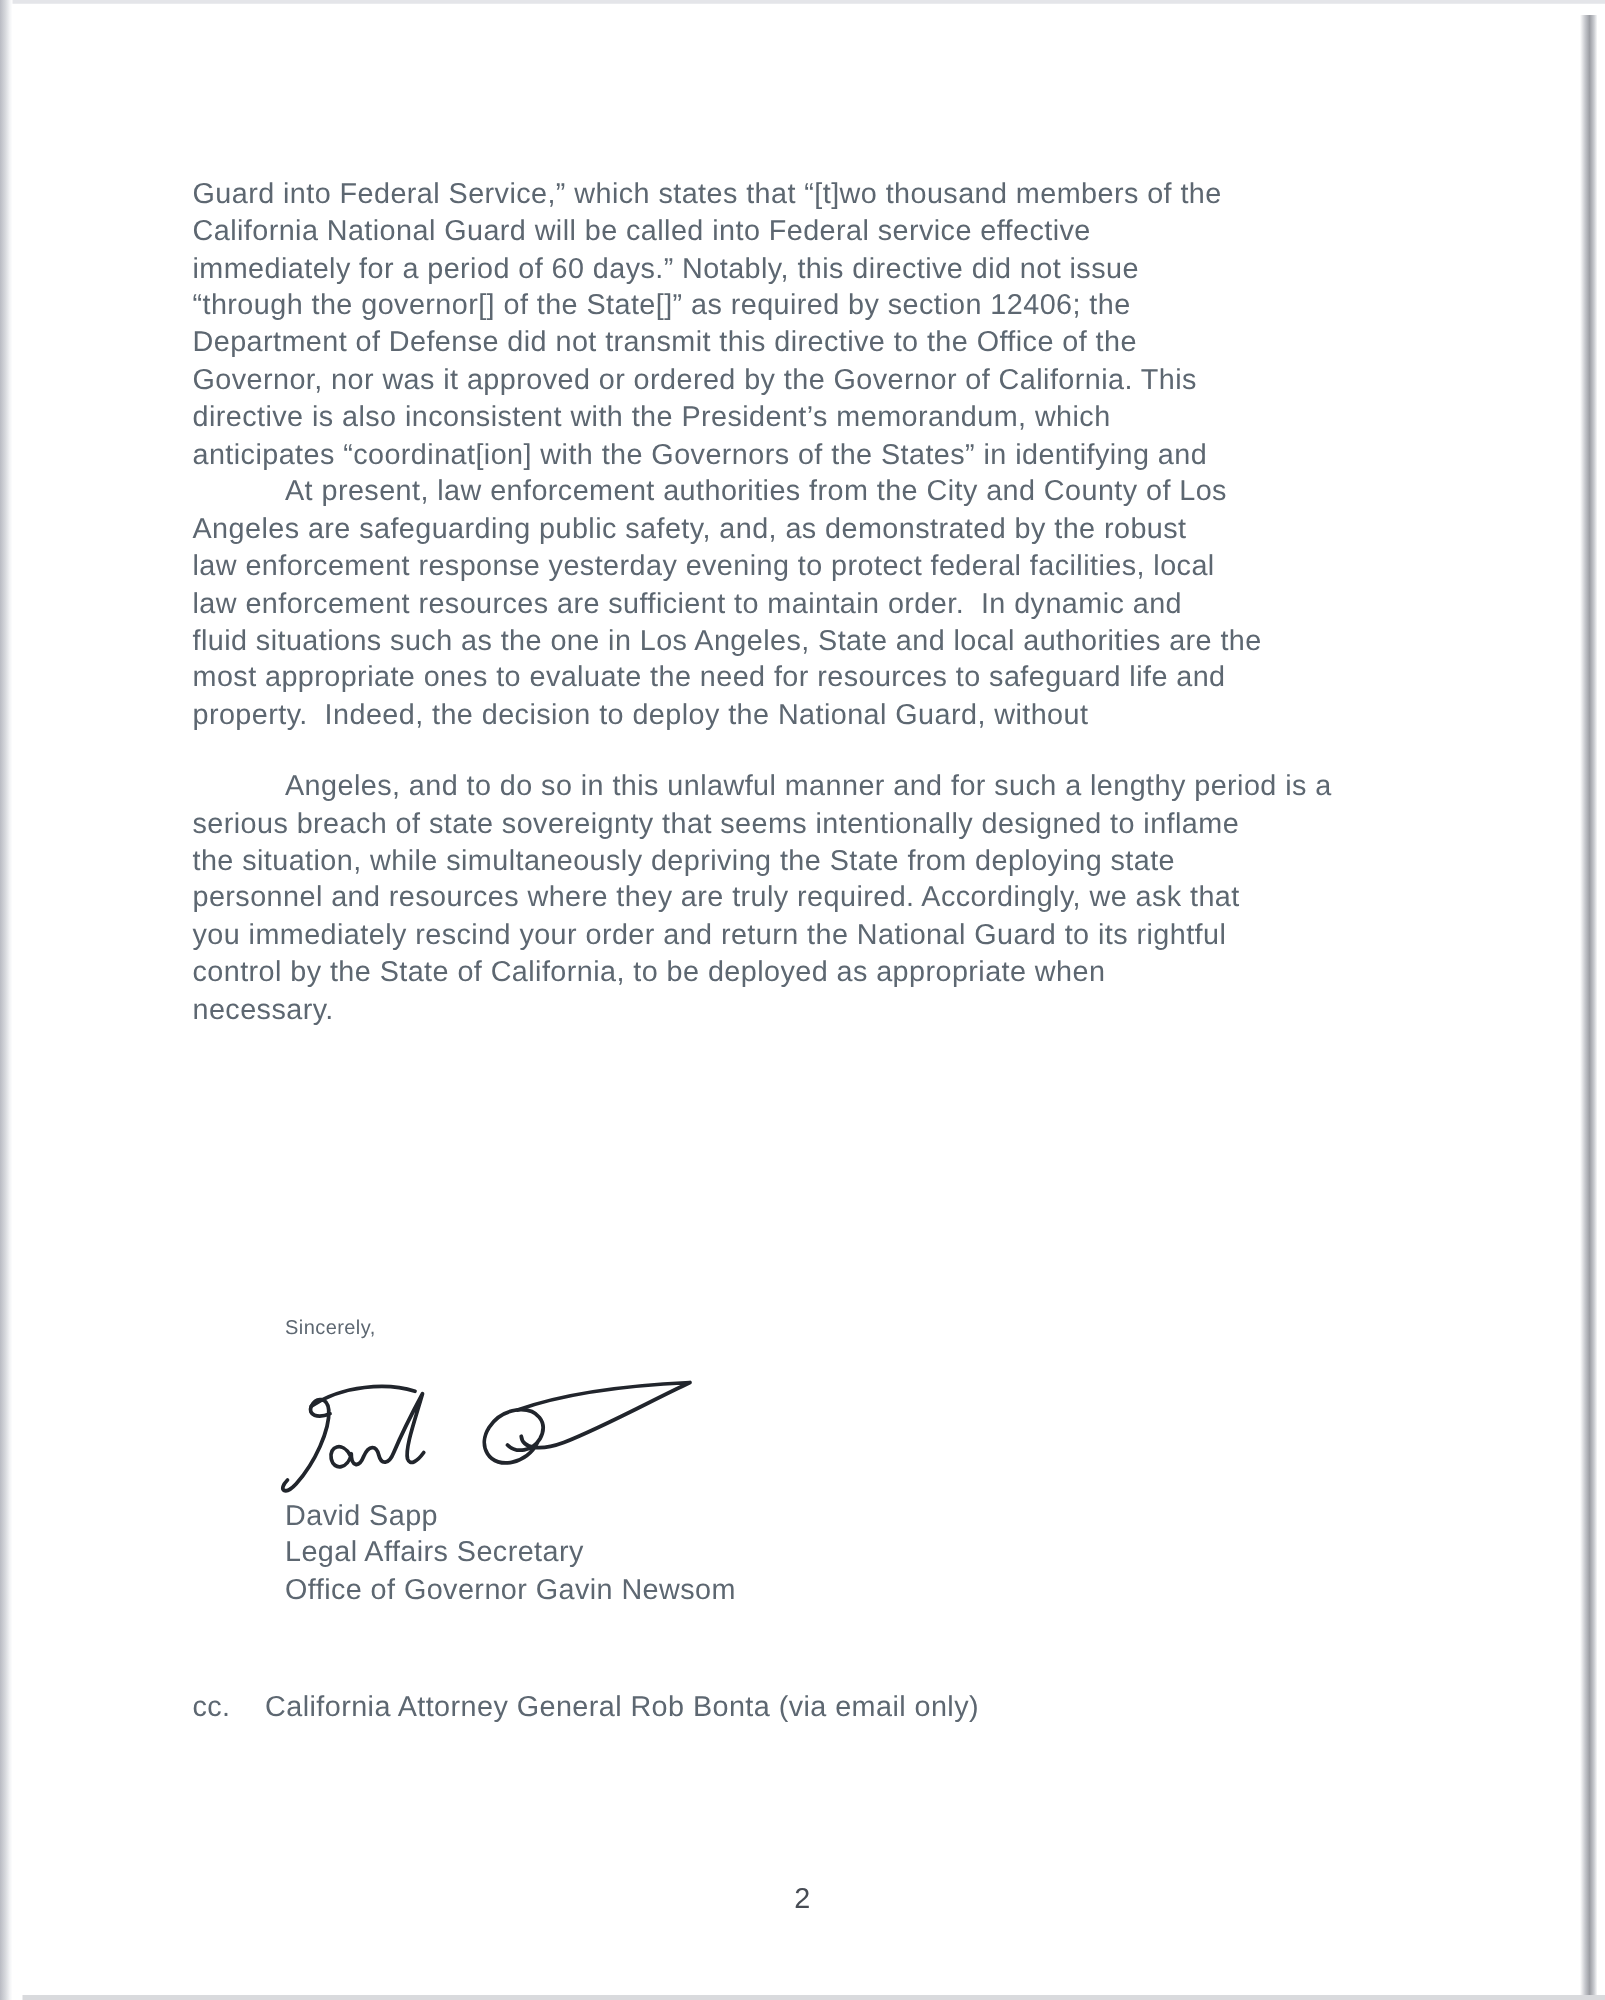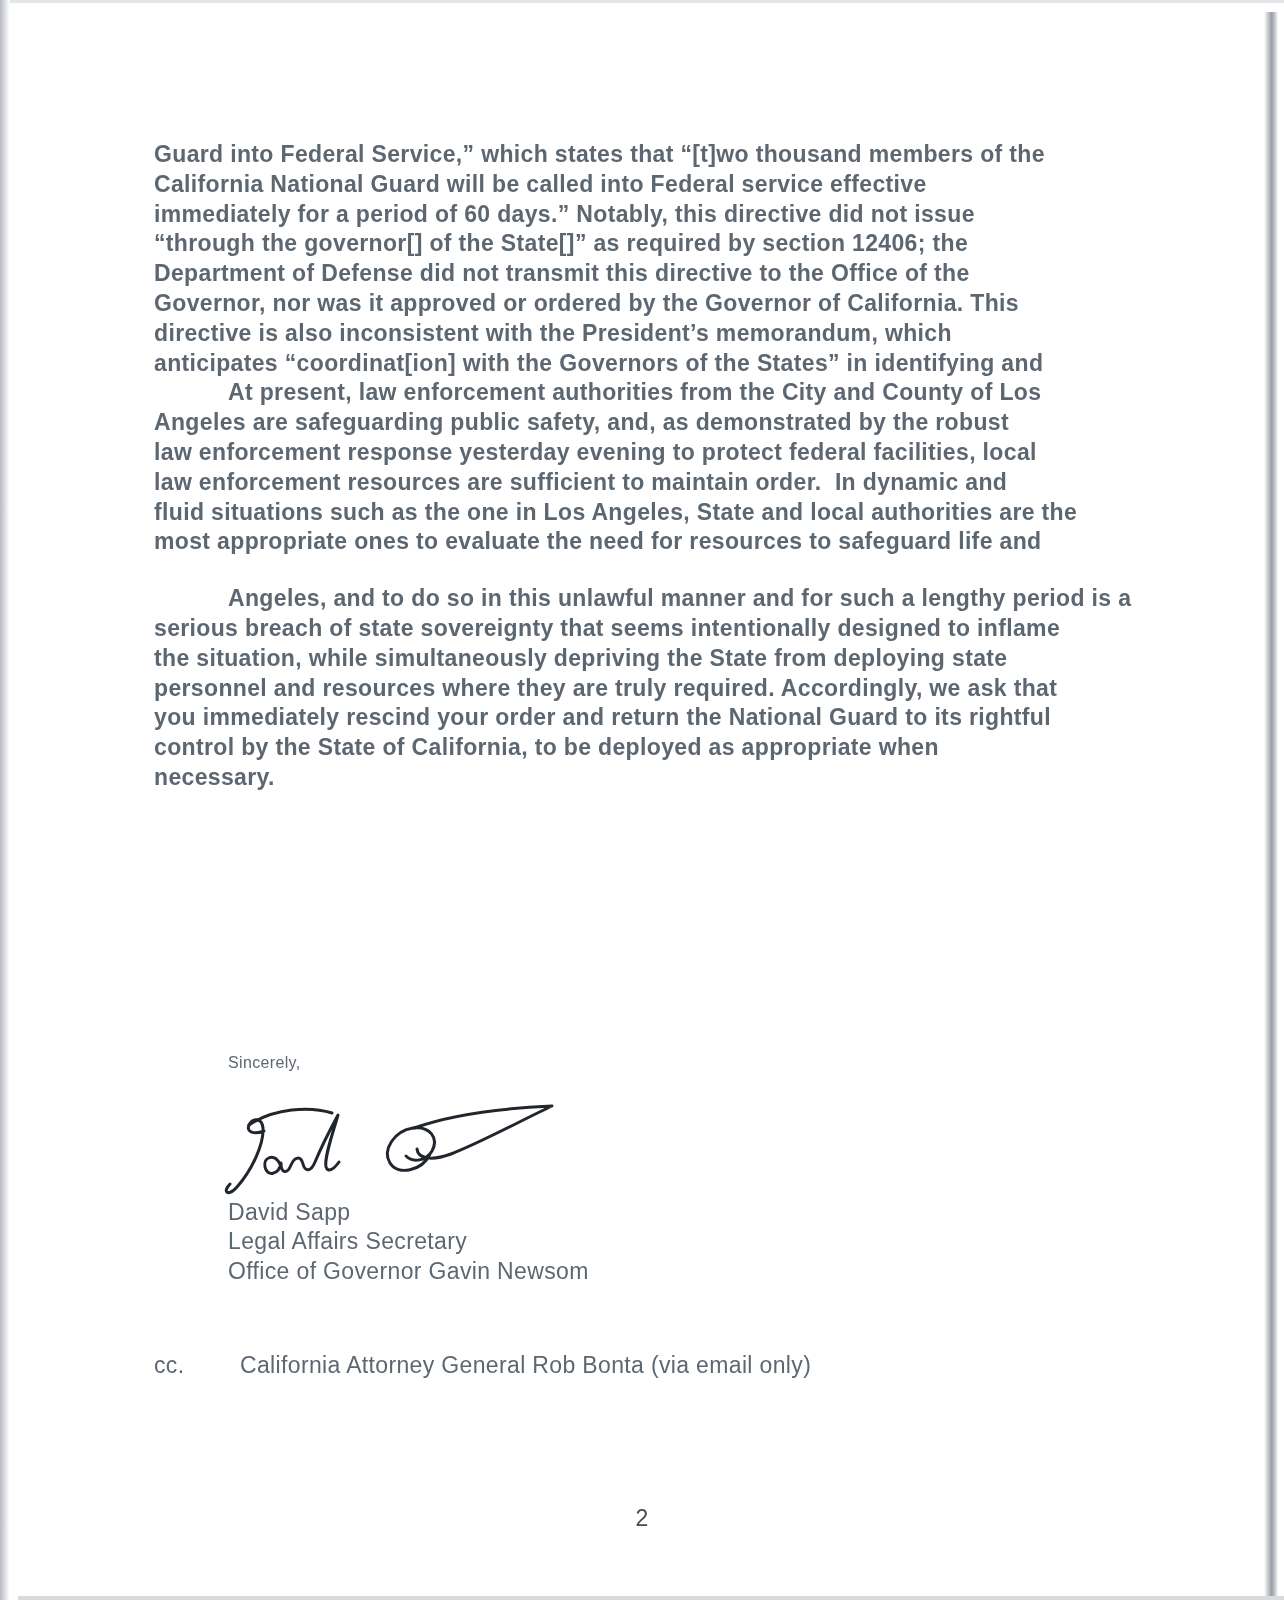--- a/index.html
+++ b/index.html
@@ -46,21 +46,20 @@
   .letter-body {
     position: absolute;
     left: 154px;
     top: 140px;
     width: 990px;
   }
   .para {
     font-size: 23px;
     line-height: 29.8px;
     letter-spacing: 0.35px;
-    font-weight: bold;
   }
   .para .line {
     white-space: pre;
   }
   .para.indent .line:first-child {
     padding-left: 74px;
   }
   .para:nth-child(2) { }
   .para:nth-child(3) { margin-top: 27px; }
 
@@ -93,21 +92,21 @@
     width: 990px;
     font-size: 23px;
     letter-spacing: 0.35px;
   }
   .cc-row .cc-label {
     position: absolute;
     left: 0;
   }
   .cc-row .cc-text {
     position: absolute;
-    left: 86px;
+    left: 58px;
     white-space: pre;
     text-align: center;
   }
   .page-number {
     position: absolute;
     left: 0;
     top: 1505px;
     width: 1284px;
     text-align: center;
     font-size: 23px;
@@ -137,20 +136,21 @@
         <div class="line">directive is also inconsistent with the President’s memorandum, which</div>
         <div class="line">anticipates “coordinat[ion] with the Governors of the States” in identifying and</div>
       </div>
       <div class="para indent">
         <div class="line">At present, law enforcement authorities from the City and County of Los</div>
         <div class="line">Angeles are safeguarding public safety, and, as demonstrated by the robust</div>
         <div class="line">law enforcement response yesterday evening to protect federal facilities, local</div>
         <div class="line">law enforcement resources are sufficient to maintain order.  In dynamic and</div>
         <div class="line">fluid situations such as the one in Los Angeles, State and local authorities are the</div>
         <div class="line">most appropriate ones to evaluate the need for resources to safeguard life and</div>
+        <div class="line">property.  Indeed, the decision to deploy the National Guard, without</div>
       </div>
       <div class="para indent">
         <div class="line">Angeles, and to do so in this unlawful manner and for such a lengthy period is a</div>
         <div class="line">serious breach of state sovereignty that seems intentionally designed to inflame</div>
         <div class="line">the situation, while simultaneously depriving the State from deploying state</div>
         <div class="line">personnel and resources where they are truly required. Accordingly, we ask that</div>
         <div class="line">you immediately rescind your order and return the National Guard to its rightful</div>
         <div class="line">control by the State of California, to be deployed as appropriate when</div>
         <div class="line">necessary.</div>
       </div>

